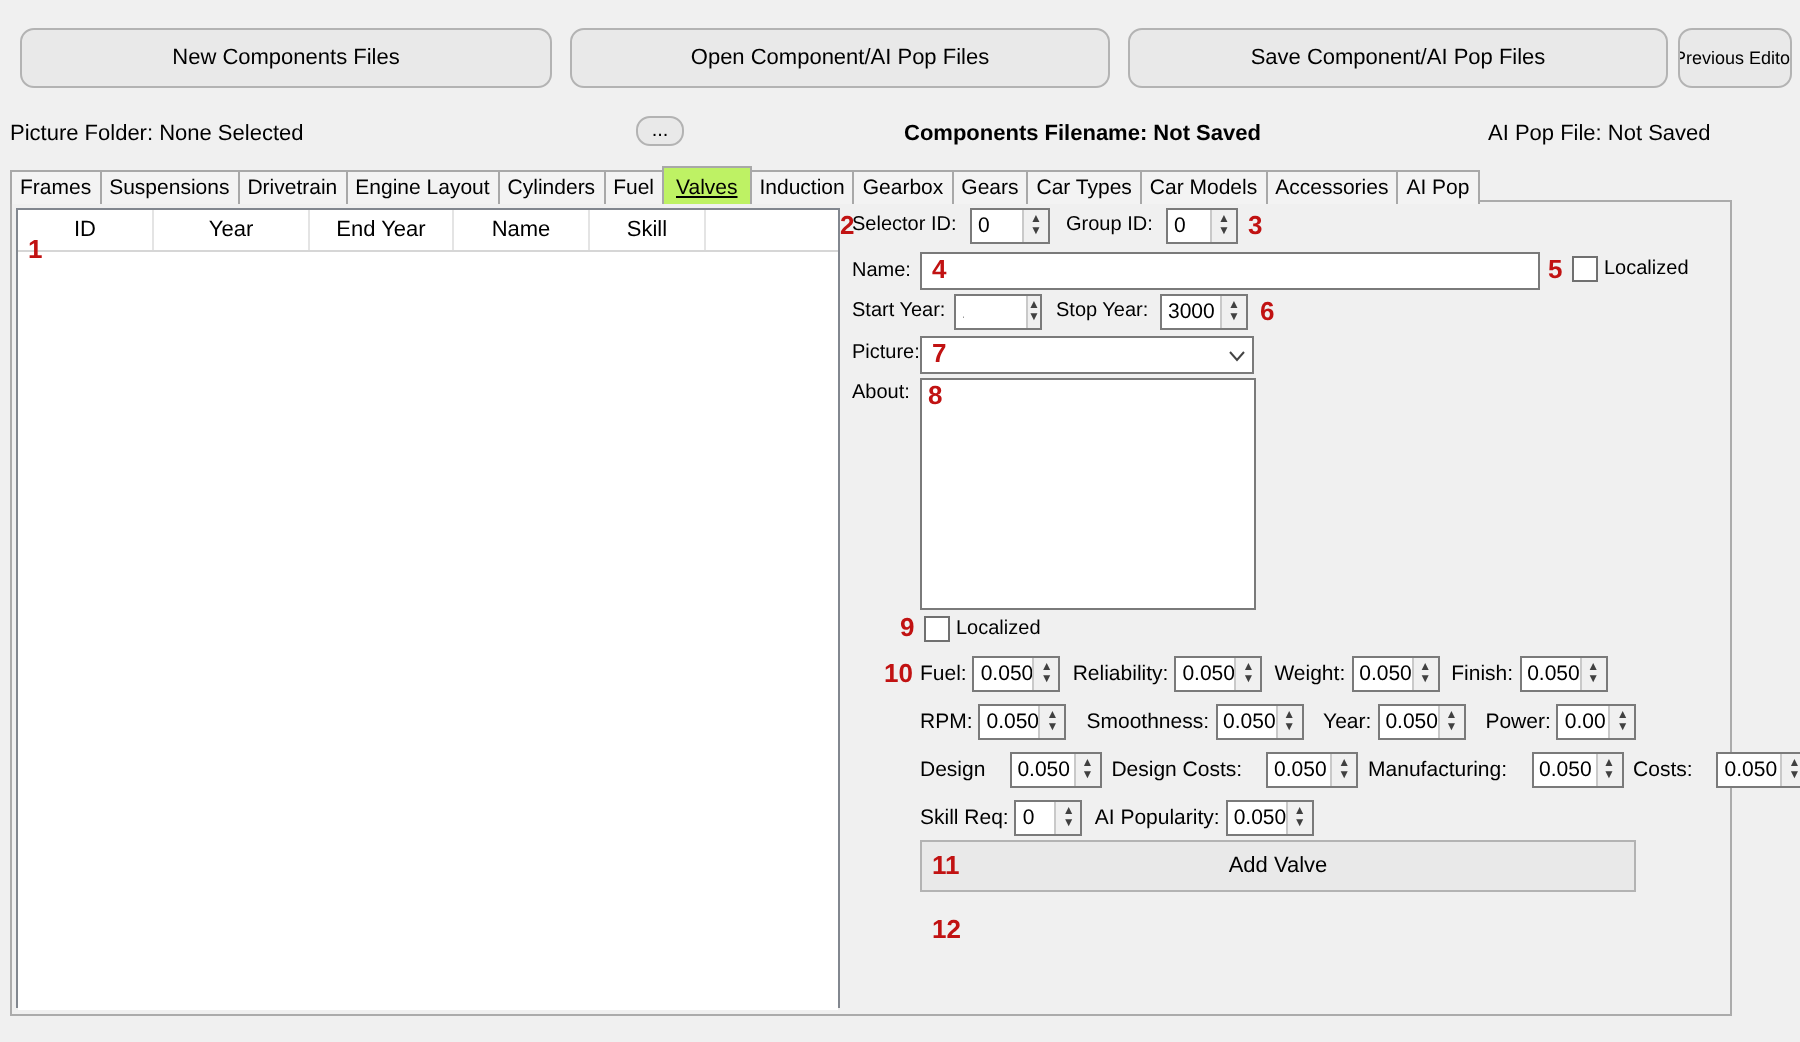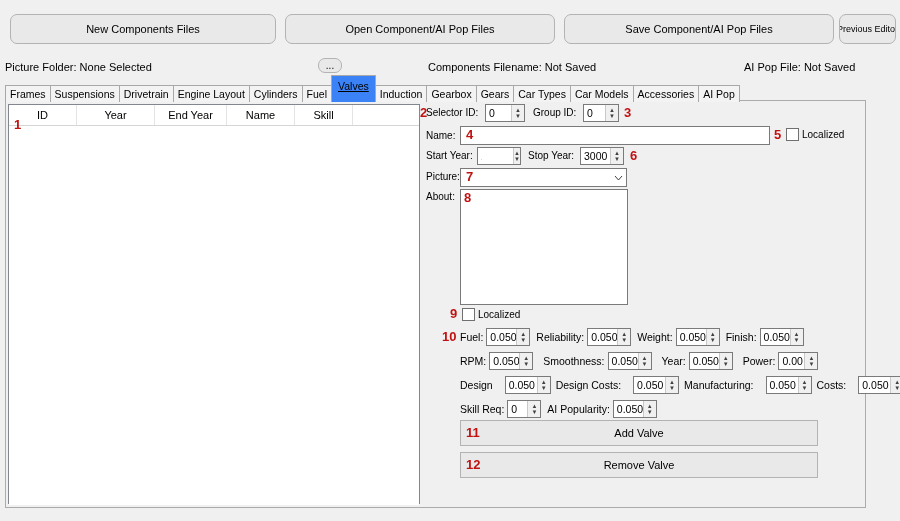--- a/index.html
+++ b/index.html
@@ -16,21 +16,21 @@
   }
   .btn-small{font-size:9px;}
   
   .stext{position:absolute;font-size:11px;white-space:nowrap;}
   
   .tabs{position:absolute;left:5px;top:81px;height:21px;display:flex;align-items:flex-end;z-index:4;}
   .tab{
     border:1px solid #a8a8a8;border-bottom:none;background:#f3f3f3;
     padding:2px 4px;font-size:10.5px;margin-right:-1px;position:relative;white-space:nowrap;
   }
-  .tab.active{background:#3b82f6;padding:4px 6px 10px;z-index:5;text-decoration:underline;}
+  .tab.active{background:#bef264;padding:4px 6px 2px;z-index:5;text-decoration:underline;}
   
   .panel{position:absolute;left:5px;top:100px;width:861px;height:408px;background:#f0f0f0;border:1px solid #ababab;}
   
   .lv{position:absolute;left:8px;top:104px;width:412px;height:400px;background:#c2410c;border:1px solid #82878f;}
   .lv-header{display:flex;height:21px;background:#fff;border-bottom:1px solid #d6d6d6;}
   .lv-col{display:flex;align-items:center;justify-content:center;border-right:1px solid #e4e4e4;font-size:11px;overflow:hidden;}
   .lv-body{width:100%;height:379px;background:#fff;}
   
   .flabel{position:absolute;font-size:10px;white-space:nowrap;}
   .tbox{position:absolute;height:19px;border:1px solid #7a7a7a;background:#fff;font-family:inherit;font-size:11px;padding:1px 3px;outline:none;}
@@ -57,21 +57,21 @@
 
 <div class="window">
 
   <div class="btn" style="left:10px;top:14px;width:266px;height:30px;">New Components Files</div>
   <div class="btn" style="left:285px;top:14px;width:270px;height:30px;">Open Component/AI Pop Files</div>
   <div class="btn" style="left:564px;top:14px;width:270px;height:30px;">Save Component/AI Pop Files</div>
   <div class="btn btn-small" style="left:839px;top:14px;width:57px;height:30px;">Previous Editor</div>
 
   <div class="stext" style="left:5px;top:61px;">Picture Folder: None Selected</div>
   <div class="btn" style="left:318px;top:58px;width:24px;height:15px;font-size:10px;">...</div>
-  <div class="stext" style="left:428px;top:61px;">Components Filename: Not Saved</div>
+  <div class="stext" style="left:452px;top:61px;font-weight:bold;">Components Filename: Not Saved</div>
   <div class="stext" style="left:744px;top:61px;">AI Pop File: Not Saved</div>
 
   <div class="tabs">
     <div class="tab">Frames</div>
     <div class="tab">Suspensions</div>
     <div class="tab">Drivetrain</div>
     <div class="tab">Engine Layout</div>
     <div class="tab">Cylinders</div>
     <div class="tab">Fuel</div>
     <div class="tab active">Valves</div>
@@ -299,21 +299,20 @@
         <span class="spin-val">0.050</span>
         <span class="spin-btns">
             <span>▲</span>
             <span>▼</span>
           </span>
       </div>
     </div>
   </div>
 
   <div class="formbtn" style="left:460px;top:420px;width:358px;height:26px;">Add Valve</div>
-  <div class="formbtn" style="left:460px;top:452px;width:358px;height:26px;">Remove Valve</div>
 
   <span class="ann" style="left:14px;top:117px;">1</span>
   <span class="ann" style="left:420px;top:105px;">2</span>
   <span class="ann" style="left:624px;top:105px;">3</span>
   <span class="ann" style="left:466px;top:127px;">4</span>
   <span class="ann" style="left:774px;top:127px;">5</span>
   <span class="ann" style="left:630px;top:148px;">6</span>
   <span class="ann" style="left:466px;top:169px;">7</span>
   <span class="ann" style="left:464px;top:190px;">8</span>
   <span class="ann" style="left:450px;top:306px;">9</span>

